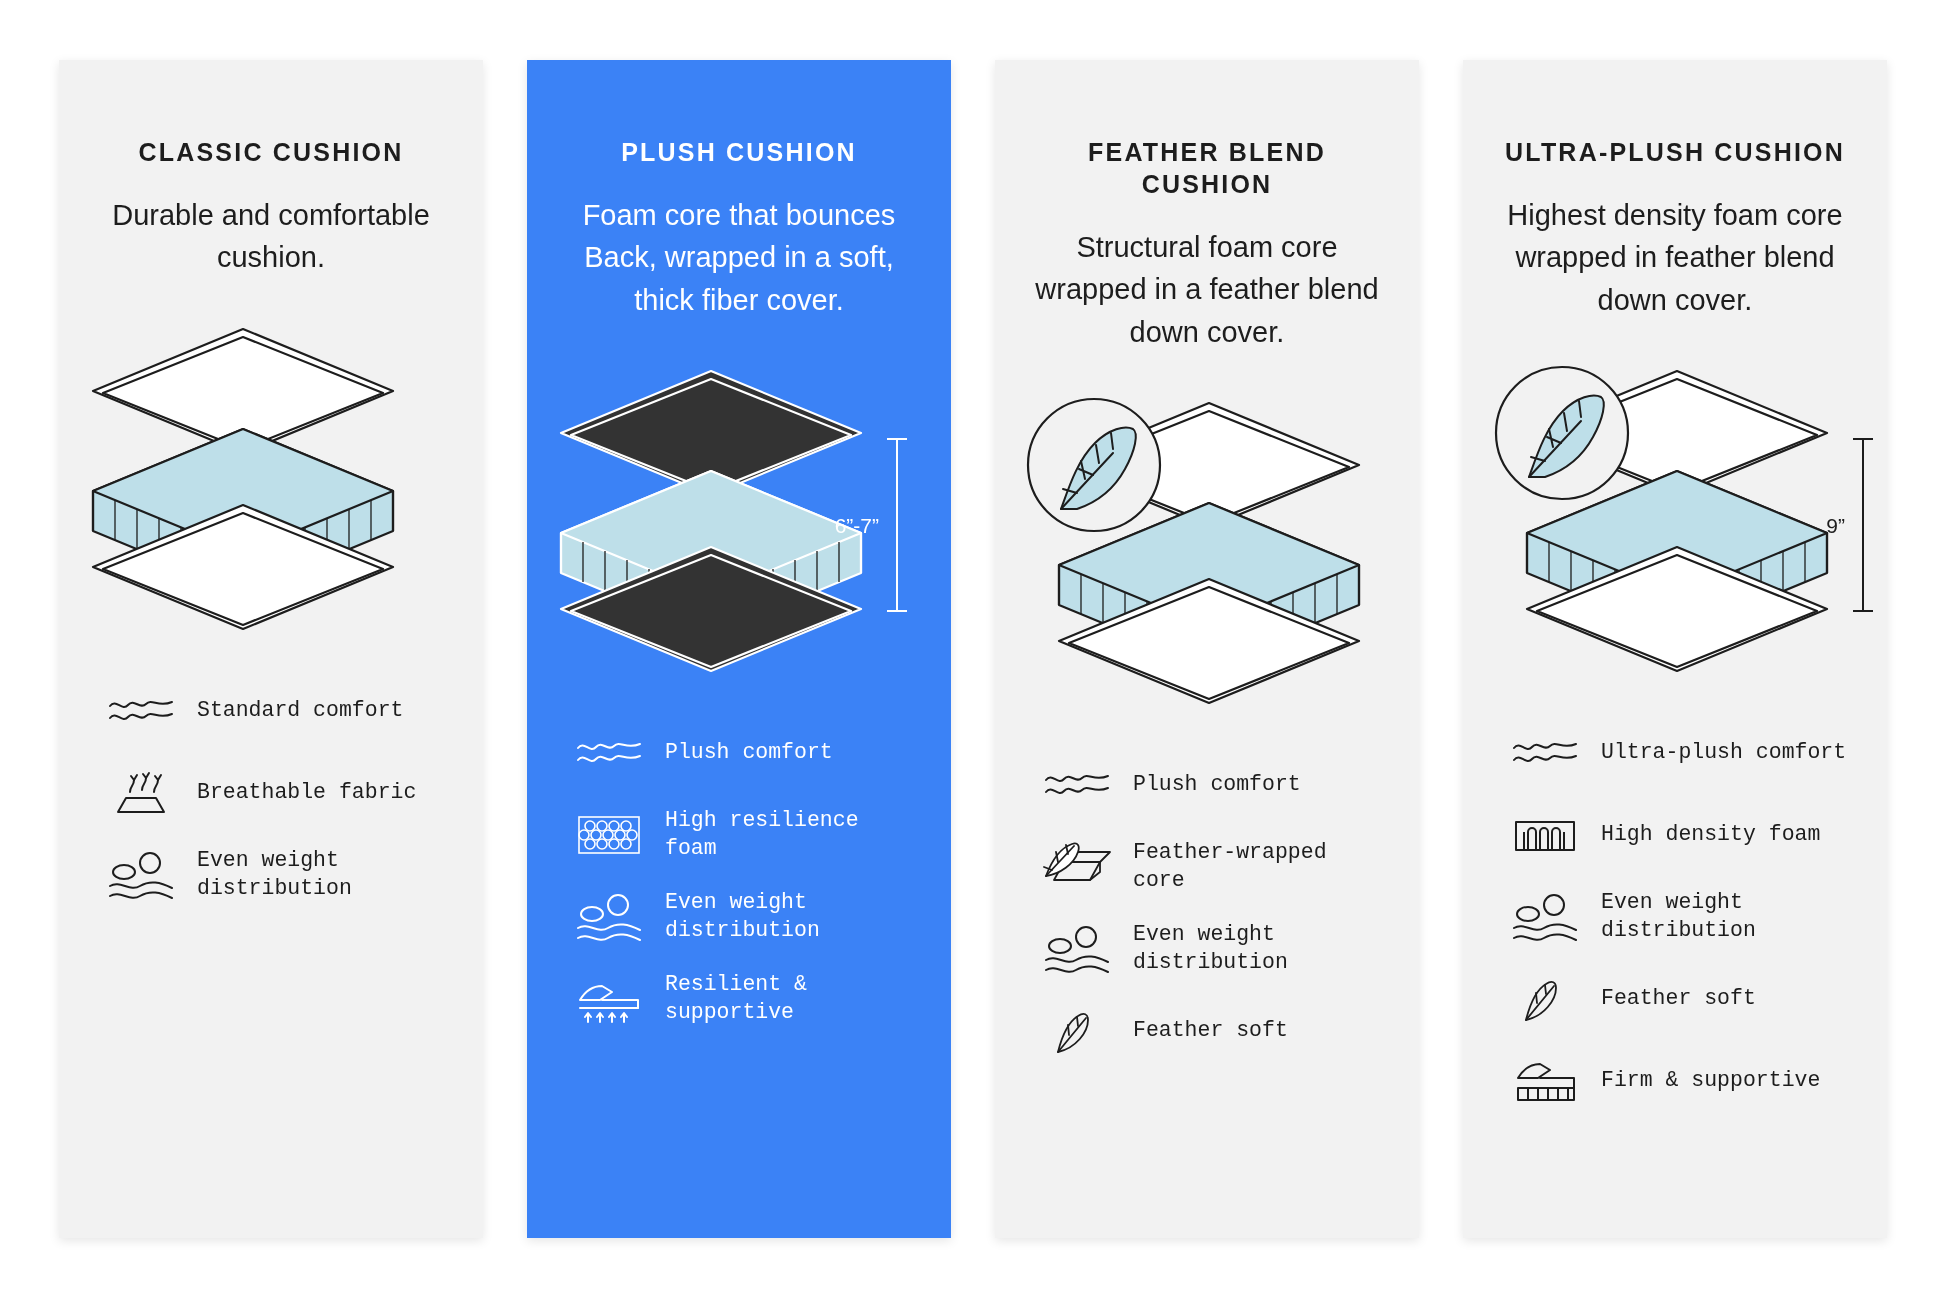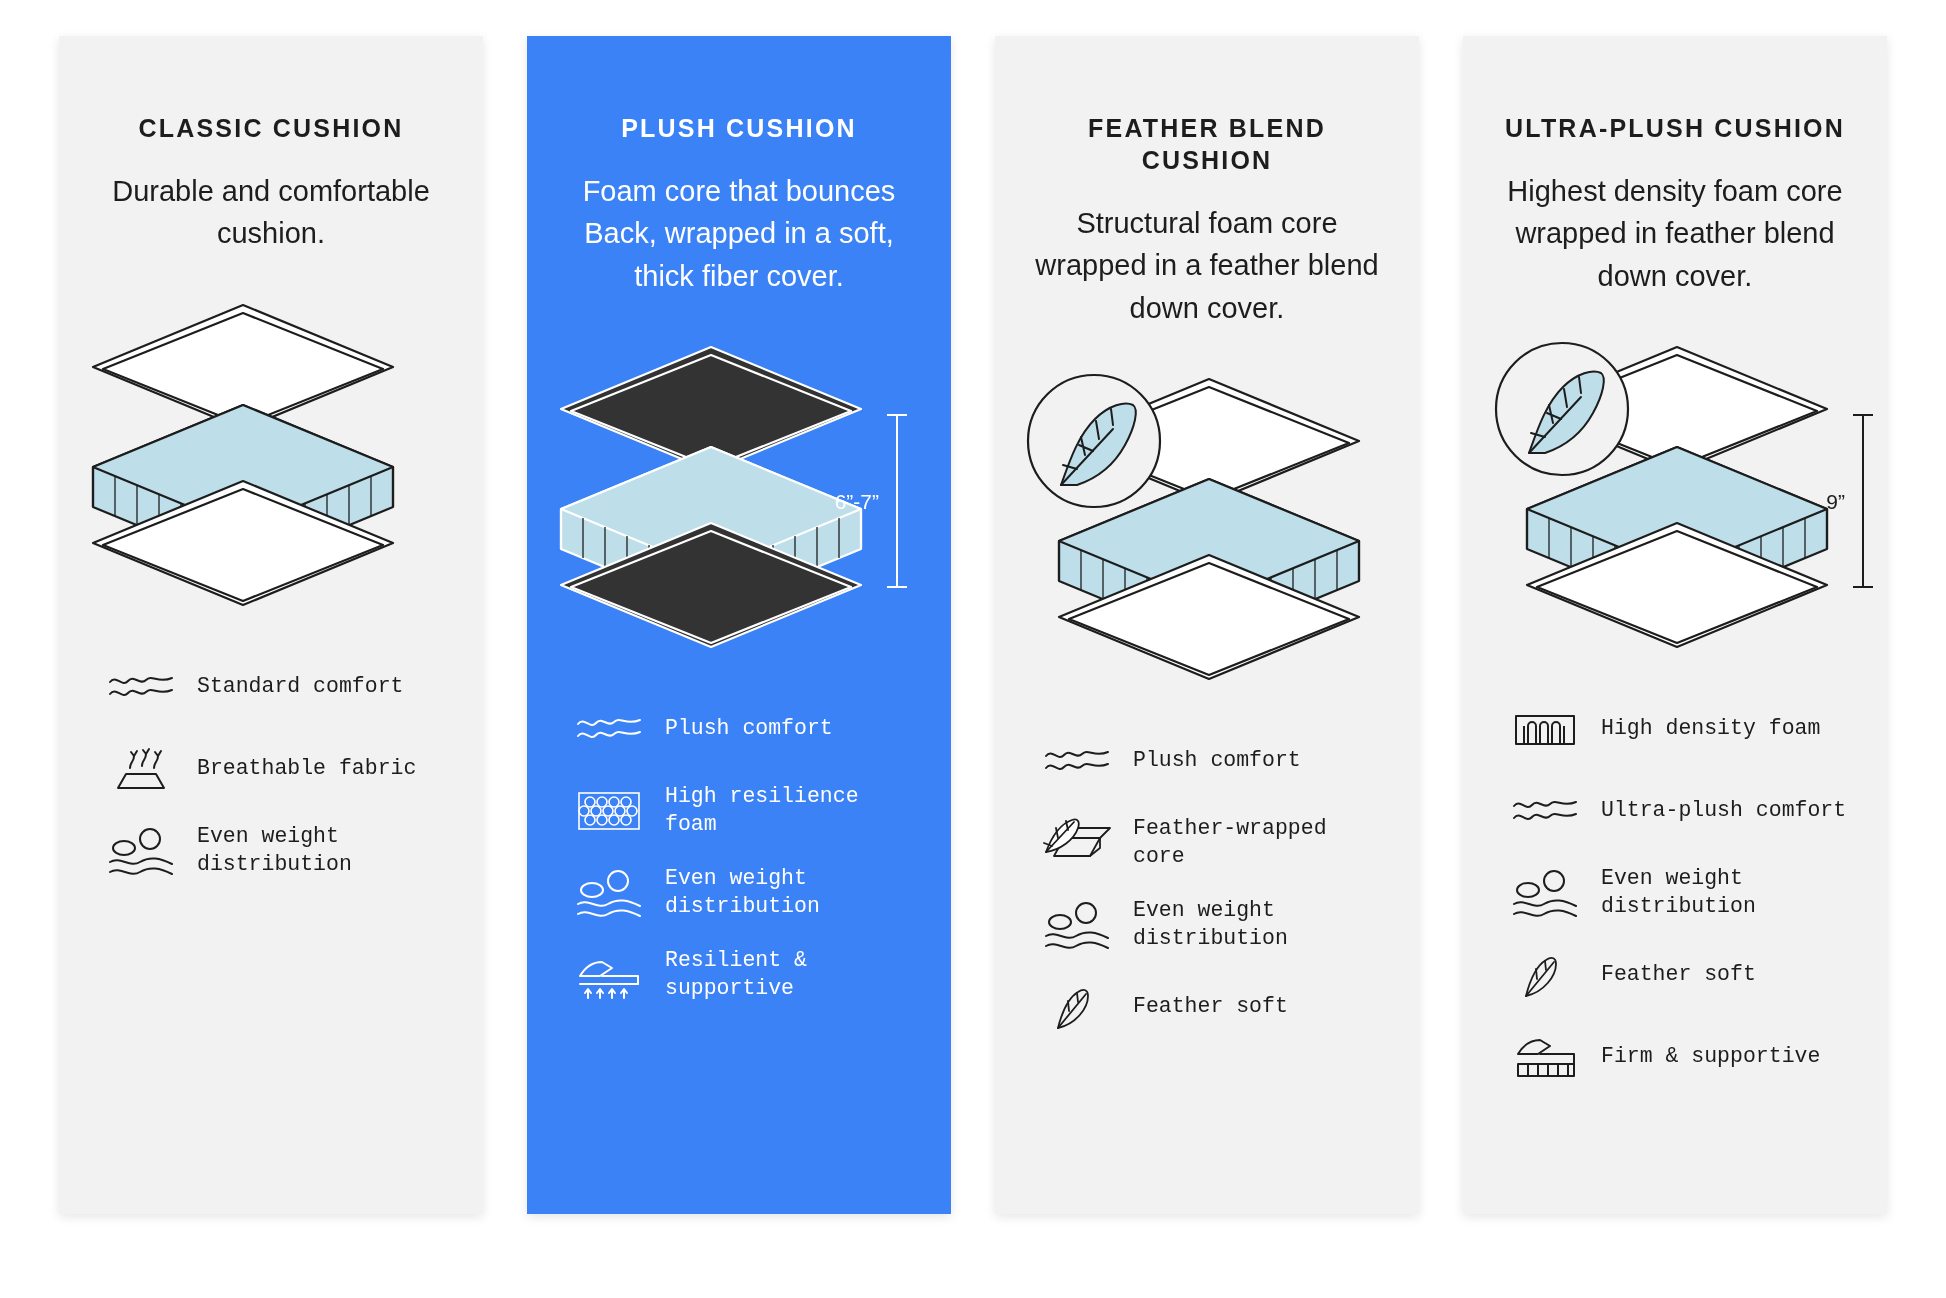--- a/index.html
+++ b/index.html
@@ -15,21 +15,21 @@
   }
   .board {
     position: relative;
     width: 1946px;
     height: 1298px;
     background: #ffffff;
     display: flex;
     justify-content: center;
     align-items: flex-start;
     gap: 44px;
-    padding-top: 36px;
+    padding-top: 60px;
     box-sizing: border-box;
   }
   .card {
     width: 424px;
     height: 1178px;
     background: #f2f2f2;
     box-shadow: 0 3px 10px rgba(0,0,0,0.10);
     box-sizing: border-box;
     padding: 46px 34px 20px 34px;
     display: flex;
@@ -413,42 +413,42 @@
             <path d="M26 86l-4-18M40 70l-3-18M54 56l-2-16M18 100l-14-4M34 82l-14-6"></path>
           </g>
         </g>
         <text x="318" y="172" text-anchor="end" fill="#1d1d1d" font-family="Liberation Sans, sans-serif" font-size="21">9”</text>
       </svg>
     </div>
 
     <div class="features">
       <div class="feature">
         <span class="ficon">
+          <svg width="66" height="30" viewBox="0 0 66 30" fill="none" stroke="#1d1d1d" stroke-width="2" stroke-linecap="round">
+            <path d="M2 10c6-8 12 6 18-1s12 5 18-1 12 4 26-2"></path>
+            <path d="M2 22c6-8 12 6 18-1s12 5 18-1 12 4 26-2"></path>
+          </svg>
+        </span>
+        <span class="flabel">Ultra-plush comfort</span>
+      </div>
+      <div class="feature">
+        <span class="ficon">
           <svg width="66" height="42" viewBox="0 0 66 42" fill="none" stroke="#1d1d1d" stroke-width="2" stroke-linejoin="round">
             <rect x="4" y="8" width="58" height="28"></rect>
             <path d="M16 36V18a4 4 0 0 1 8 0v18"></path>
             <path d="M28 36V18a4 4 0 0 1 8 0v18"></path>
             <path d="M40 36V18a4 4 0 0 1 8 0v18"></path>
             <path d="M52 36V18"></path>
             <path d="M12 36V18"></path>
           </svg>
         </span>
         <span class="flabel">High density foam</span>
       </div>
       <div class="feature">
         <span class="ficon">
-          <svg width="66" height="30" viewBox="0 0 66 30" fill="none" stroke="#1d1d1d" stroke-width="2" stroke-linecap="round">
-            <path d="M2 10c6-8 12 6 18-1s12 5 18-1 12 4 26-2"></path>
-            <path d="M2 22c6-8 12 6 18-1s12 5 18-1 12 4 26-2"></path>
-          </svg>
-        </span>
-        <span class="flabel">Ultra-plush comfort</span>
-      </div>
-      <div class="feature">
-        <span class="ficon">
           <svg width="66" height="50" viewBox="0 0 66 50" fill="none" stroke="#1d1d1d" stroke-width="2" stroke-linecap="round">
             <circle cx="42" cy="13" r="10"></circle>
             <ellipse cx="16" cy="22" rx="11" ry="7"></ellipse>
             <path d="M2 36c10-6 20 6 30 0s20-4 32 2"></path>
             <path d="M2 46c10-6 20 6 30 0s20-4 32 2"></path>
           </svg>
         </span>
         <span class="flabel">Even weight distribution</span>
       </div>
       <div class="feature">

